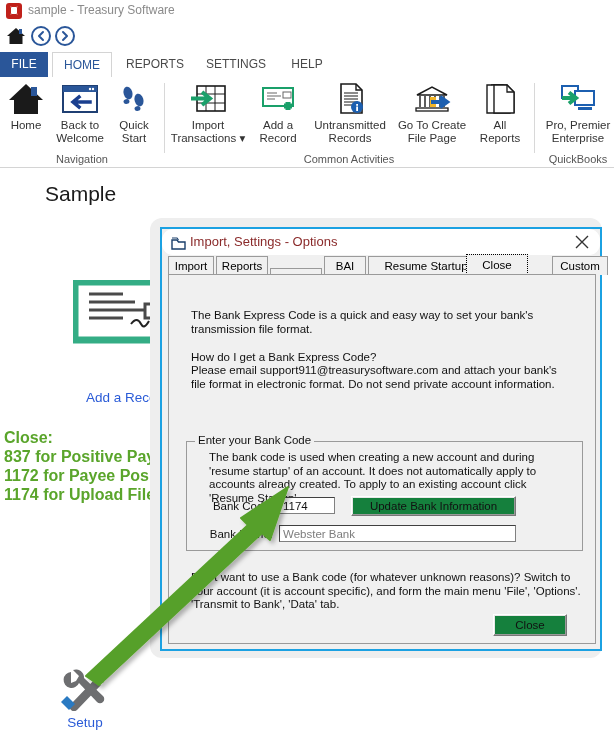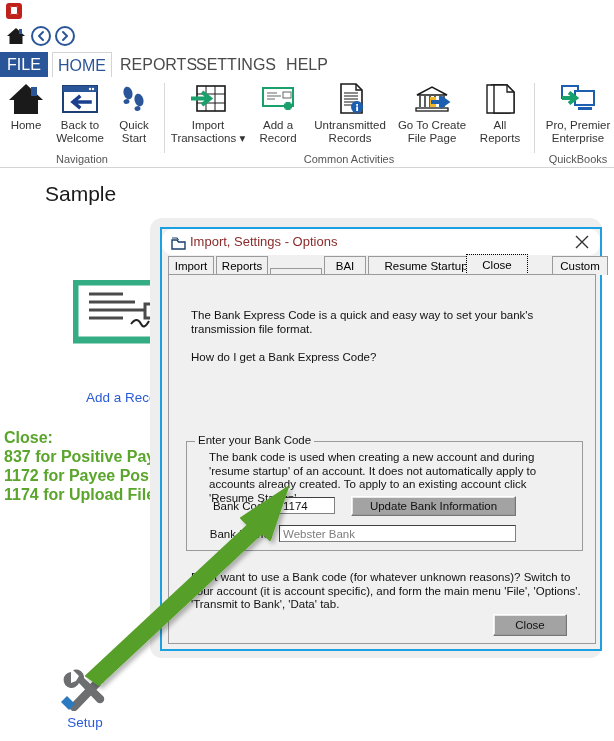--- a/index.html
+++ b/index.html
@@ -22,21 +22,21 @@
   
   .navrow{position:absolute;left:0;top:22px;width:614px;height:30px;background:#fff;}
   .nav-home{position:absolute;left:5px;top:4px;width:22px;height:20px;}
   .nav-circle{position:absolute;top:4px;width:20px;height:20px;border-radius:50%;border:2px solid #2a5699;box-sizing:border-box;}
   .nav-back{left:31px;}
   .nav-fwd{left:55px;}
   .nav-circle svg{position:absolute;left:2px;top:2px;}
 
   
   .tabstrip{position:absolute;left:0;top:52px;width:614px;height:25px;background:#fff;border-bottom:1px solid #d4d4d4;}
-  .rtab{position:absolute;top:0;height:25px;line-height:25px;font-size:16px;color:#4a4a4a;text-align:center;box-sizing:border-box;}
+  .rtab{position:absolute;top:0;height:25px;line-height:25px;font-size:12px;color:#4a4a4a;text-align:center;box-sizing:border-box;}
   .rtab.file{left:0;width:48px;background:#2a5699;color:#fff;}
   .rtab.active{color:#2a5699;background:#fff;border:1px solid #d4d4d4;border-bottom:1px solid #fff;height:26px;}
   .tab-home{left:52px;width:60px;}
   .tab-reports{left:120px;width:70px;}
   .tab-settings{left:196px;width:80px;}
   .tab-help{left:284px;width:46px;}
 
   
   .ribbon{position:absolute;left:0;top:77px;width:614px;height:90px;background:#fff;border-bottom:1px solid #d4d4d4;}
   .rgroup{position:absolute;top:0;height:90px;}
@@ -77,34 +77,35 @@
   .para{position:absolute;font-size:11.5px;color:#111;line-height:13.5px;}
 
   .groupbox{position:absolute;left:17px;top:166px;width:397px;height:110px;border:1px solid #9a9a9a;box-sizing:border-box;}
   .grouptitle{position:absolute;left:8px;top:-8px;background:#f0f0f0;padding:0 3px;font-size:11.5px;color:#111;}
   .gp-text{position:absolute;left:22px;top:9px;width:355px;font-size:11.5px;color:#111;line-height:13.5px;}
 
   .fld-label{position:absolute;font-size:11.5px;color:#111;text-align:right;}
   .txtinput{position:absolute;background:#fff;border:1px solid #808080;border-top-color:#404040;border-left-color:#404040;
             box-sizing:border-box;font-size:11.5px;color:#111;padding:1px 3px;font-family:"Liberation Sans", sans-serif;}
   .txtinput.ghost{color:#7d7d7d;}
-  .w95btn{position:absolute;background:#a3a3a3;border:1px solid;border-color:#fff #777 #777 #fff;
+  .w95btn{position:absolute;background:#15803d;border:1px solid;border-color:#fff #777 #777 #fff;
           box-shadow:inset -1px -1px 0 #9a9a9a, inset 1px 1px 0 #e8e8e8;
           font-size:11.5px;color:#111;text-align:center;cursor:pointer;
           font-family:"Liberation Sans", sans-serif;}
 </style>
 </head>
 <body>
 
 <div id="app">
 
   <div class="titlebar">
     <div class="app-icon">
         <div class="tick"></div>
       </div>
+    <div class="title-text">sample - Treasury Software</div>
   </div>
 
   <div class="navrow">
     <div class="nav-home">
       <svg width="22" height="20" viewBox="0 0 22 20">
         <path d="M11 2 L20 10 L17.5 10 L17.5 18 L4.5 18 L4.5 10 L2 10 Z" fill="#1a1a1a"></path>
         <rect x="14" y="3" width="3" height="5" fill="#2a5699"></rect>
       </svg>
     </div>
     <div class="nav-circle nav-back">
@@ -319,20 +320,21 @@
       <div class="dtab" style="left:200px;width:116px;">Resume Startup</div>
       <div class="dtab sel" style="left:298px;width:62px;">Close Code</div>
       <div class="dtab" style="left:362px;width:56px;margin-left:22px;">Custom</div>
     </div>
 
     <div class="dlg-body">
 
       <div class="para" style="left:22px;top:34px;width:380px;">The Bank Express Code is a quick and easy way to set your bank's transmission file format.</div>
 
       <div class="para" style="left:22px;top:76px;width:390px;">How do I get a Bank Express Code?</div>
+      <div class="para" style="left:22px;top:89px;width:380px;">Please email support911@treasurysoftware.com and attach your bank's file format in electronic format. Do not send private account information.</div>
 
       <div class="groupbox">
         <div class="grouptitle">Enter your Bank Code</div>
         <div class="gp-text">The bank code is used when creating a new account and during 'resume startup' of an account.  It does not automatically apply to accounts already created.  To apply to an existing account click 'Resume Startup'.</div>
 
         <div class="fld-label" style="left:10px;top:58px;width:76px;">Bank Code:</div>
         <input class="txtinput" style="left: 92px; top: 55px; width: 56px; height: 17px;" value="1174">
 
         <button class="w95btn" style="left:164px;top:54px;width:165px;height:20px;">Update Bank Information</button>
 

